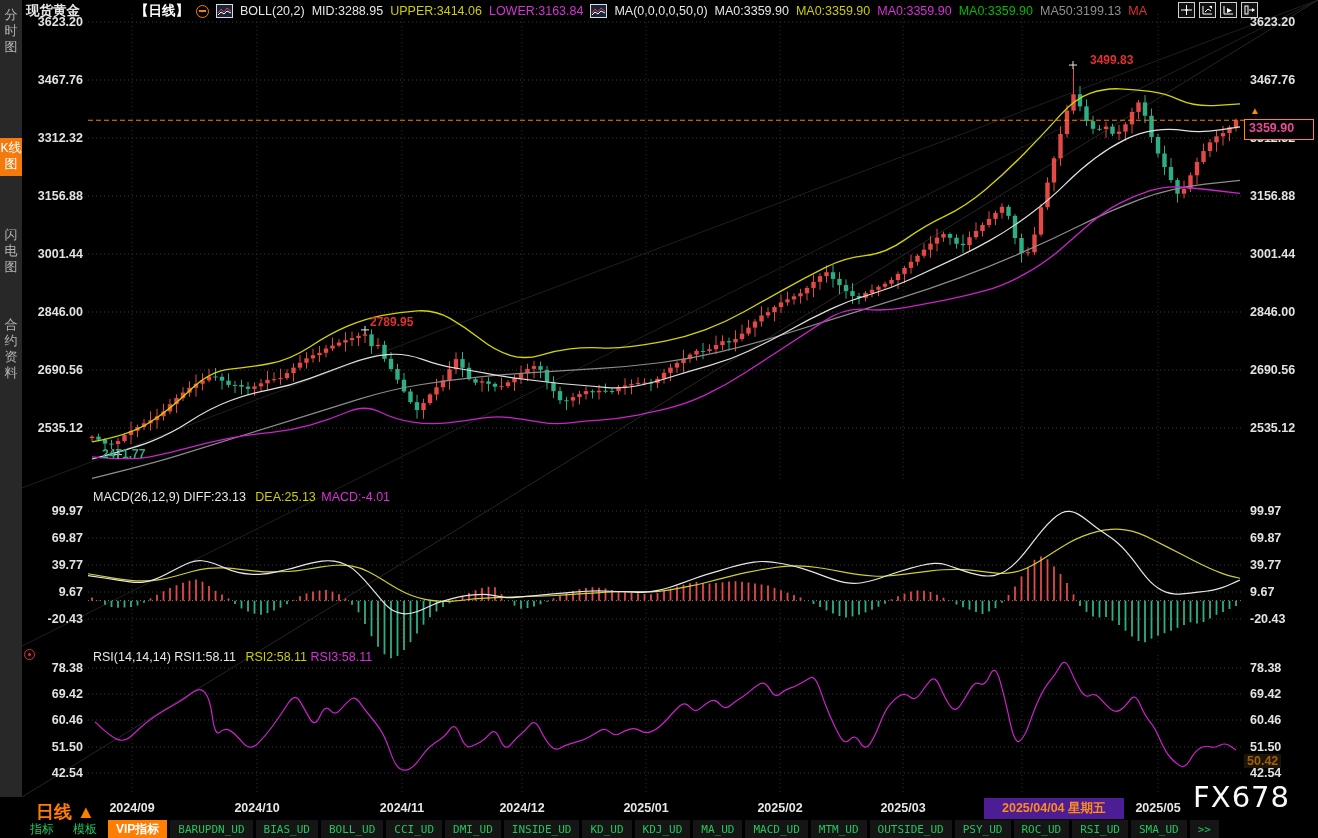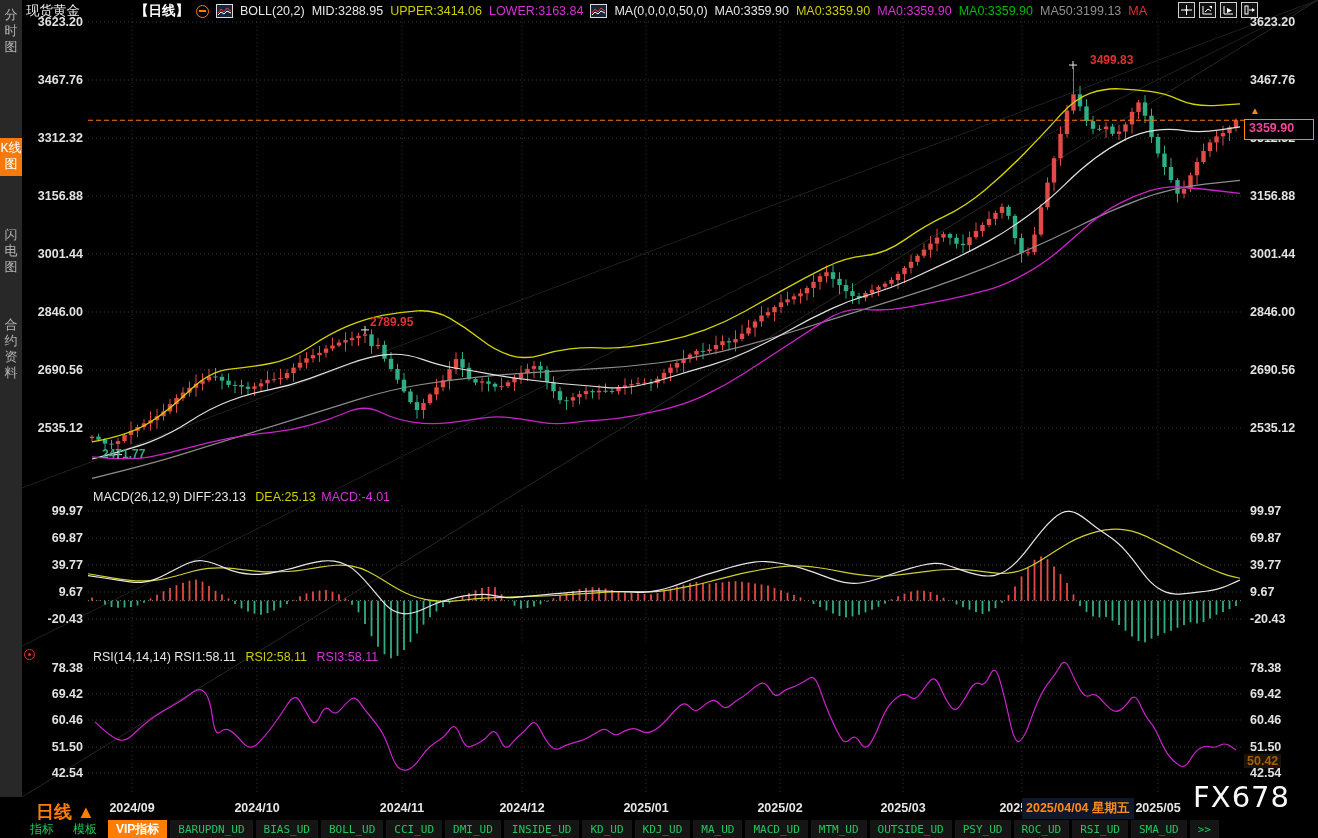--- a/index.html
+++ b/index.html
@@ -6,21 +6,21 @@
     font-family:"Liberation Sans",sans-serif;-webkit-font-smoothing:antialiased;}
   .app{position:relative;width:1318px;height:630px;background:#000;}
   
   .sidebar{position:absolute;left:0;top:0;width:22px;height:820px;background:#282828;}
   .side-item{position:absolute;left:0;width:22px;color:#b4b4b4;font-size:13px;line-height:16px;
     text-align:center;word-break:break-all;padding:3px 0;cursor:pointer;}
   .side-item.active{background:#f57a0d;color:#fff;font-family:Liberation Mono, monospace;}
   
   .hdr{position:absolute;left:26px;top:0;height:22px;width:1150px;display:flex;align-items:center;
     gap:7px;font-size:12.5px;color:#e6e6e6;white-space:nowrap;}
-  .hdr .sym{font-weight:normal;font-size:13.5px;}
+  .hdr .sym{font-weight:bold;font-size:13.5px;}
   .hdr .per{color:#ffffff;font-weight:bold;font-size:13.5px;margin-left:48px;}
   .c-wh{color:#e6e6e6}.c-ye{color:#cdcd00}.c-mg{color:#d633d6}.c-gr{color:#00bb00}
   .c-gy{color:#8f8f8f}.c-rd{color:#dd3333}
   .plus-circ{display:inline-block;width:11px;height:11px;border:1.5px solid #ff7e00;border-radius:50%;
     position:relative;}
   .plus-circ:before{content:"";position:absolute;left:2px;right:2px;top:4.5px;height:1.5px;background:#ff7e00;}
   .mini-chart{display:inline-block;width:15px;height:12px;border:1px solid #dcdcdc;background:#18243c;position:relative;overflow:hidden;}
   .mini-chart svg{position:absolute;left:0;top:0;}
   .hdr-icons{position:absolute;right:60px;top:2px;display:flex;gap:4px;}
   .hicon{width:15px;height:14px;border:1px solid #d0d0d0;background:#101010;display:flex;align-items:center;justify-content:center;cursor:pointer;}
@@ -31,22 +31,22 @@
     background:#000;color:#ec4899;font-size:12.5px;font-weight:bold;text-align:left;padding:1px 0 0 4px;z-index:5;}
   .price-arrow{position:absolute;left:1250px;top:105px;color:#ff8c00;font-size:10px;z-index:5;}
   .rsi-tag{position:absolute;left:1244px;top:754px;background:#1d1409;color:#a16207;font-size:12.5px;
     font-weight:bold;padding:0 3px;z-index:5;}
   .alert-dot{position:absolute;left:24px;top:649px;width:9px;height:9px;border:1.5px solid #e03030;border-radius:50%;}
   .alert-dot:before{content:"";position:absolute;left:3px;top:3px;width:3px;height:3px;background:#e03030;border-radius:50%;}
   
   .daterow{position:absolute;left:0;top:797px;width:1318px;height:23px;background:#000;}
   .period-btn{position:absolute;left:36px;top:3px;color:#ff7e00;font-weight:bold;font-size:18px;cursor:pointer;}
   .dlabel{position:absolute;top:4px;transform:translateX(-50%);color:#e6e6e6;font-weight:bold;font-size:12.5px;}
-  .dtooltip{position:absolute;left:1022px;top:1px;background:#0f172a;color:#ff8c1a;font-weight:bold;
-    font-size:12.5px;padding:2px 4px;z-index:6;white-space:nowrap;}
+  .dtooltip{position:absolute;left:984px;top:1px;background:#4c1d95;color:#ff8c1a;font-weight:bold;
+    font-size:12.5px;padding:2px 18px;z-index:6;white-space:nowrap;}
   .watermark{position:absolute;right:28px;top:780px;color:#fafafa;font-size:29px;letter-spacing:1px;
     font-family:"DejaVu Sans",sans-serif;z-index:4;}
   
   .toolbar{position:absolute;left:0;top:820px;width:1318px;height:18px;background:#000;display:flex;align-items:stretch;padding-left:22px;}
   .tb{color:#22c55e;font-size:12px;padding:1px 8px;margin-right:3px;display:flex;align-items:center;cursor:pointer;}
   .tb.cn{font-family:"Liberation Sans",sans-serif;background:transparent;}
   .tb.vip{background:#ff7d00;color:#fff;font-weight:bold;}
   .tb.ud{background:#151515;font-family:"DejaVu Sans Mono",monospace;font-size:11px;}
   svg text{font-family:"Liberation Sans",sans-serif;}
 </style>
@@ -773,21 +773,21 @@
     <span class="c-wh">DIFF:23.13</span>
     <span class="c-ye" style="margin-left:6px;">DEA:25.13</span>
     <span class="c-mg" style="margin-left:2px;">MACD:-4.01</span>
   </div>
 
   <div class="alert-dot"></div>
   <div class="panel-label" style="left:93px;top:650px;">
     <span class="c-wh">RSI(14,14,14)</span>
     <span class="c-wh">RSI1:58.11</span>
     <span class="c-ye" style="margin-left:6px;">RSI2:58.11</span>
-    <span class="c-mg" style="margin-left:6px;">RSI3:58.11</span>
+    <span class="c-mg" style="">RSI3:58.11</span>
   </div>
 
   <div class="pt-label" style="left:1090px;top:53px;color:#e03030;">3499.83</div>
   <div class="pt-label" style="left:370px;top:315px;color:#e03030;">2789.95</div>
   <div class="pt-label" style="left:102px;top:447px;color:#2fae85;">2471.77</div>
 
   <div class="price-arrow">▲</div>
   <div class="price-tag">3359.90</div>
   <div class="rsi-tag">50.42</div>
 

